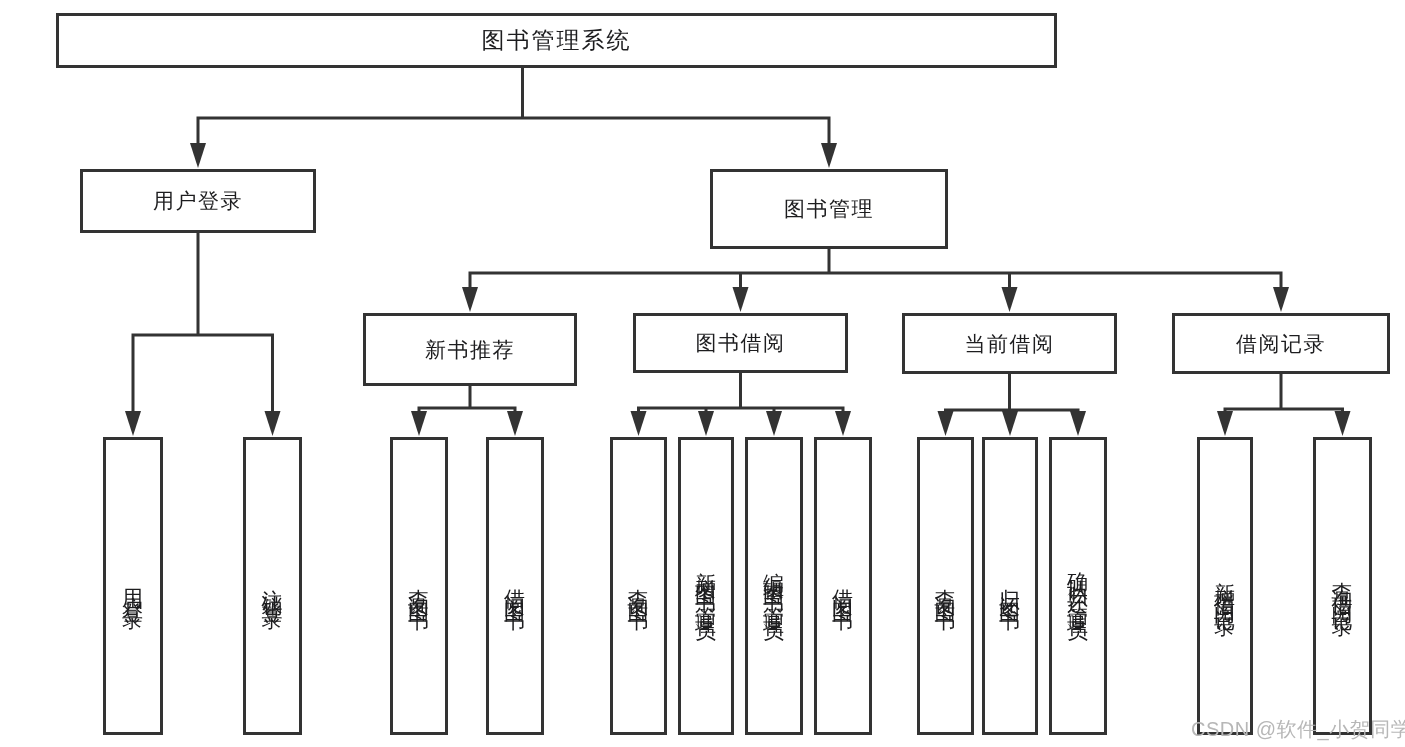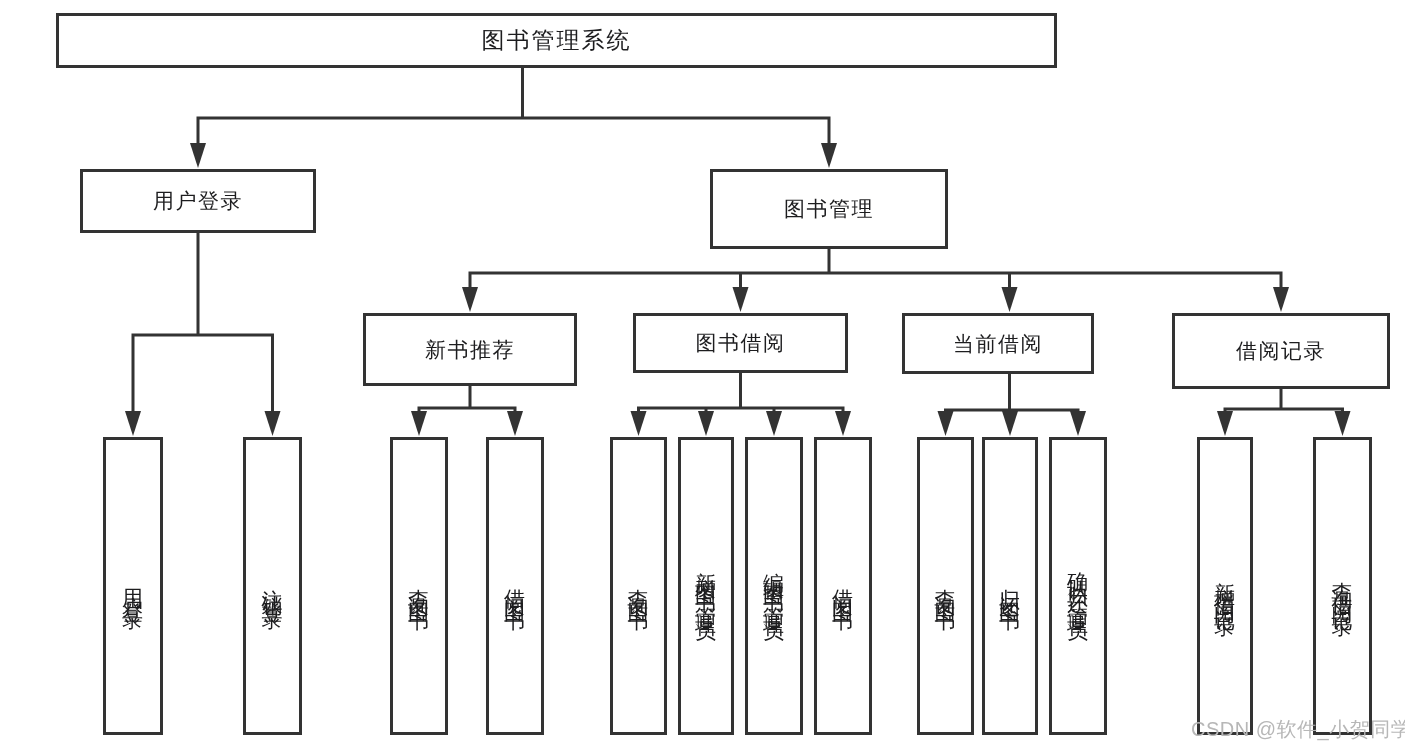--- a/index.html
+++ b/index.html
@@ -115,33 +115,33 @@
       </div>
       <div class="node v-node" style="left: 678px; top: 437px; width: 56px; height: 298px;">
         <span class="node-label">新增图书（管理员）</span>
       </div>
       <div class="node v-node" style="left: 745px; top: 437px; width: 58px; height: 298px;">
         <span class="node-label">编辑图书（管理员）</span>
       </div>
       <div class="node v-node" style="left: 814px; top: 437px; width: 58px; height: 298px;">
         <span class="node-label">借阅图书</span>
       </div>
-      <div class="node h-node" style="left: 902px; top: 313px; width: 192px; height: 61px; text-align: center;">
+      <div class="node h-node" style="left: 902px; top: 313px; width: 215px; height: 61px; text-align: center;">
         <span class="node-label">当前借阅</span>
       </div>
       <div class="node v-node" style="left: 917px; top: 437px; width: 57px; height: 298px;">
         <span class="node-label">查询图书</span>
       </div>
       <div class="node v-node" style="left: 982px; top: 437px; width: 56px; height: 298px;">
         <span class="node-label">归还图书</span>
       </div>
       <div class="node v-node" style="left: 1049px; top: 437px; width: 58px; height: 298px;">
         <span class="node-label">确认归还（管理员）</span>
       </div>
-      <div class="node h-node" style="left: 1172px; top: 313px; width: 218px; height: 76px;">
+      <div class="node h-node" style="left: 1172px; top: 313px; width: 218px; height: 61px;">
         <span class="node-label">借阅记录</span>
       </div>
       <div class="node v-node" style="left: 1197px; top: 437px; width: 56px; height: 298px;">
         <span class="node-label">新增借阅记录</span>
       </div>
       <div class="node v-node" style="left: 1313px; top: 437px; width: 59px; height: 298px;">
         <span class="node-label">查询借阅记录</span>
       </div>
     </div>
   <div id="watermark">CSDN @软件_小贺同学</div>

